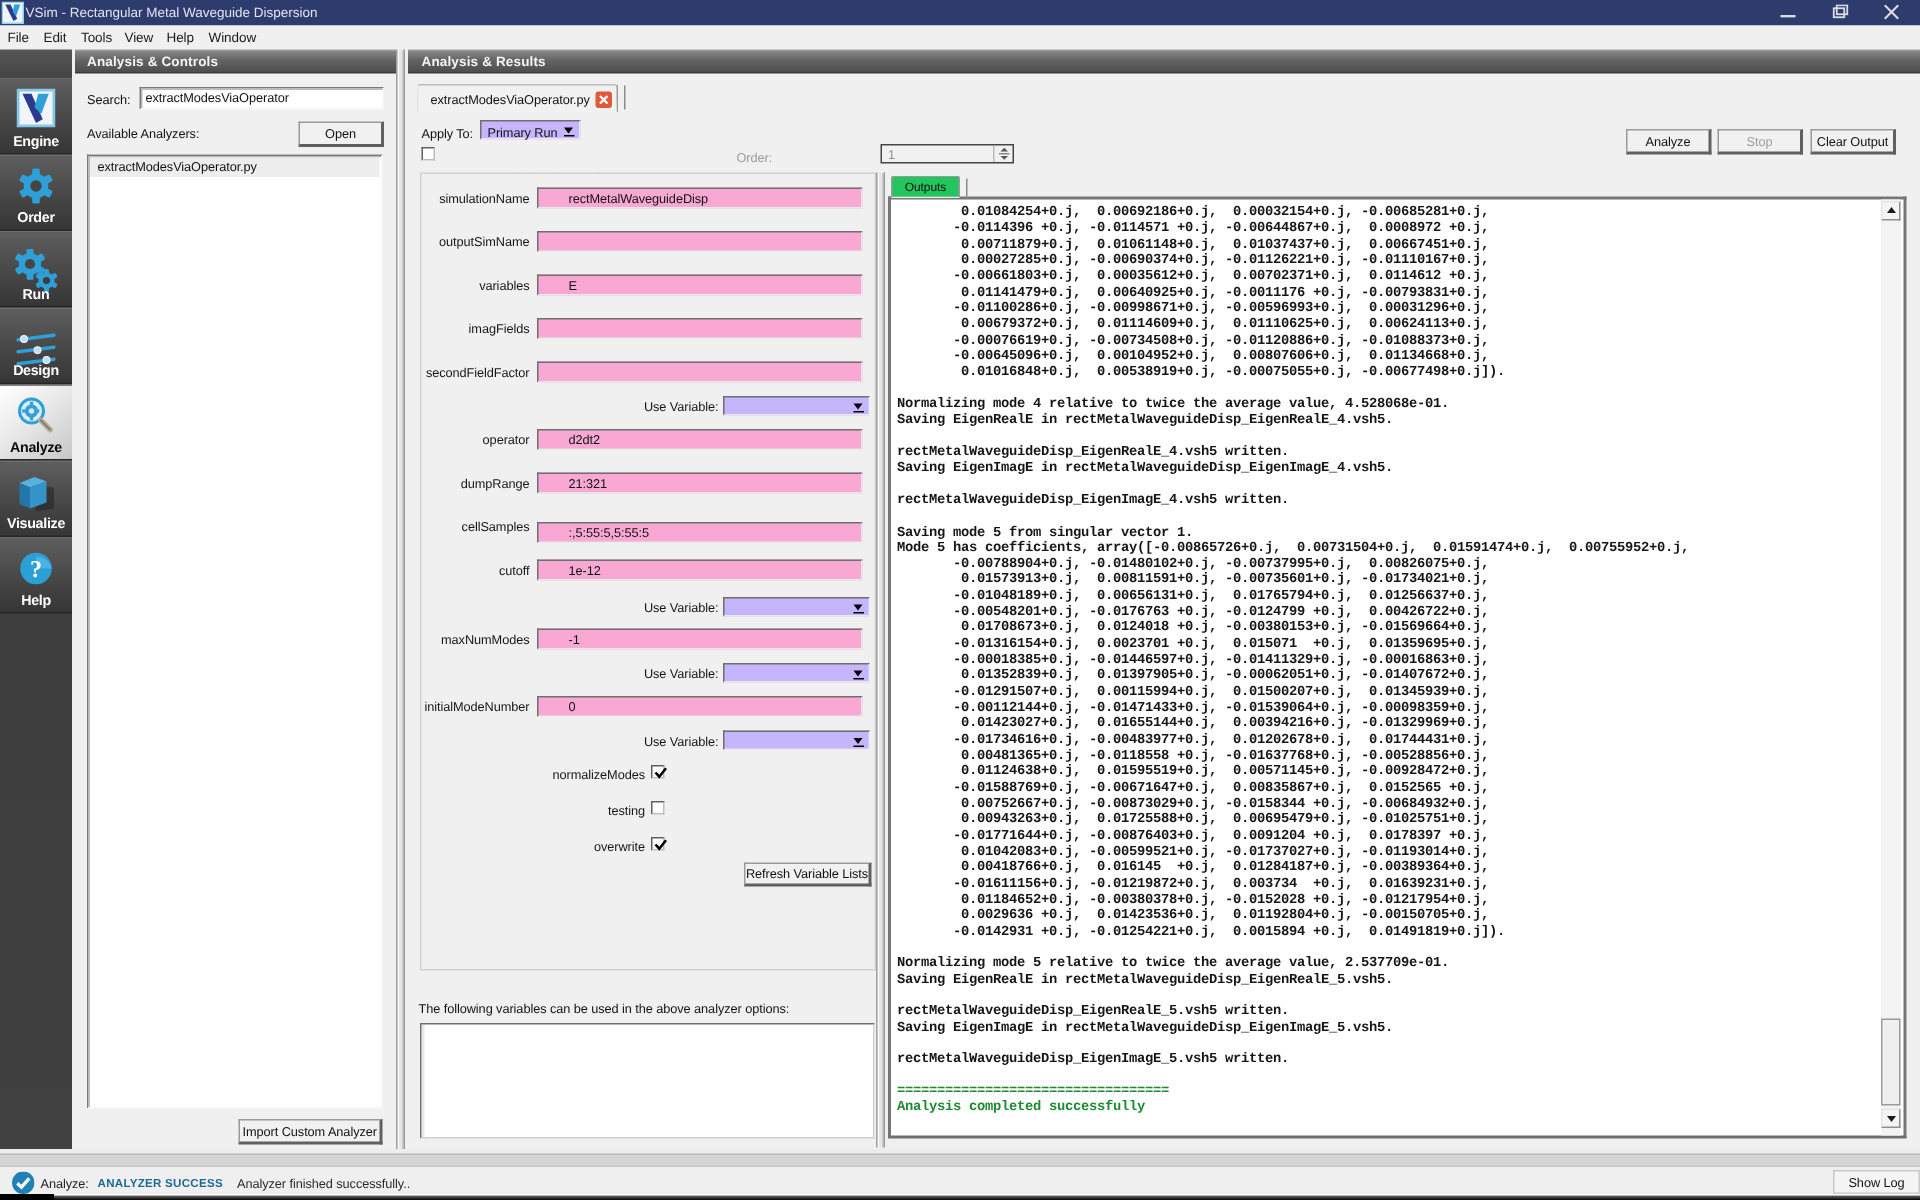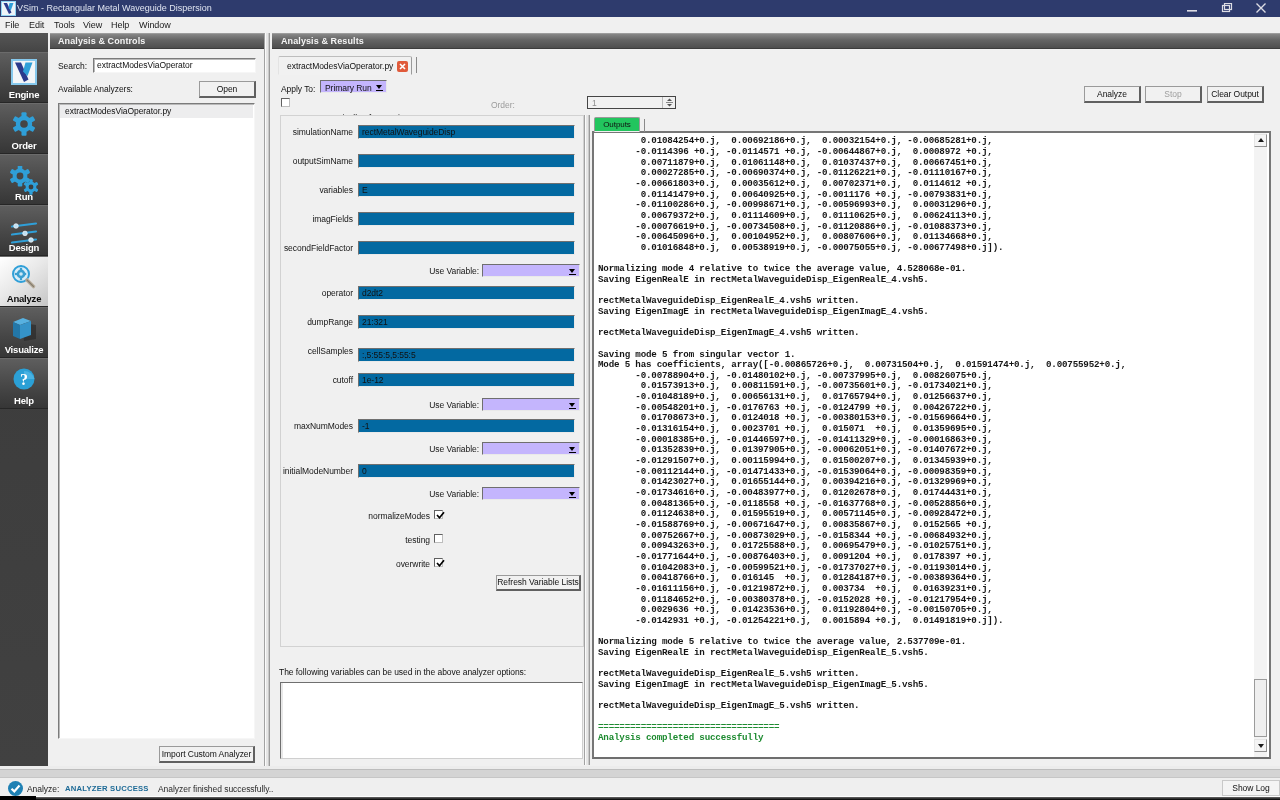--- a/index.html
+++ b/index.html
@@ -15,21 +15,21 @@
 
 #side{left:0;top:33px;width:48px;height:734px;background:linear-gradient(#565656,#3a3a3a 30px,#414141)}
 .si{left:0;width:48px;height:51px;background:linear-gradient(#5e5e5e,#474747 55%,#363636);border-top:1px solid #6b6b6b;border-bottom:1px solid #262626}
 .si .lb{position:absolute;left:0;bottom:2px;width:48px;text-align:center;color:#fff;font-weight:bold;font-size:9.5px;letter-spacing:-0.2px}
 .si svg{position:absolute;left:50%;transform:translateX(-50%);top:5px}
 #sel{background:linear-gradient(140deg,#ffffff,#e9e9e9 45%,#c6c6c6)}
 #sel .lb{color:#0c0c0c}
 
 .sunk{background:#fff;border:1px solid;border-color:#7b7b7b #f6f6f6 #f6f6f6 #7b7b7b;box-shadow:inset 1px 1px 0 #b9b9b9}
 .btn{background:#f1f1f1;border:1px solid #9a9a9a;border-right:2px solid #606060;border-bottom:2px solid #606060;text-align:center;color:#101010}
-.fin{left:358px;width:217px;height:14px;background:#0369a1;border:1px solid;border-color:#6f6f6f #e9e9e9 #e9e9e9 #6f6f6f;font-size:8.5px;line-height:12px;padding-left:3px;letter-spacing:-0.05px}
+.fin{left:358px;width:217px;height:14px;background:#f9a8d4;border:1px solid;border-color:#6f6f6f #e9e9e9 #e9e9e9 #6f6f6f;font-size:8.5px;line-height:12px;padding-left:20px;letter-spacing:-0.05px}
 .flbl{left:270px;width:83px;text-align:right;font-size:8.5px;color:#151515}
 .uvlbl{left:380px;width:99px;text-align:right;font-size:8.5px;color:#151515}
 .cblbl{left:330px;width:100px;text-align:right;font-size:8.5px;color:#151515}
 .combo{background:#c4b5fd;border:1px solid;border-color:#6f6f6f #e9e9e9 #e9e9e9 #6f6f6f;height:13px}
 .car{position:absolute;right:3px;top:3px;width:7px;height:7px}
 .car:before{content:"";position:absolute;left:0;top:1px;border-left:3.5px solid transparent;border-right:3.5px solid transparent;border-top:4px solid #000}
 .car:after{content:"";position:absolute;left:0;top:6px;width:7px;height:1px;background:#000}
 .cb{width:9px;height:9px;background:#fff;border:1px solid;border-color:#606060 #bdbdbd #bdbdbd #606060}
 .cb svg{position:absolute;left:0px;top:-1px}
 

